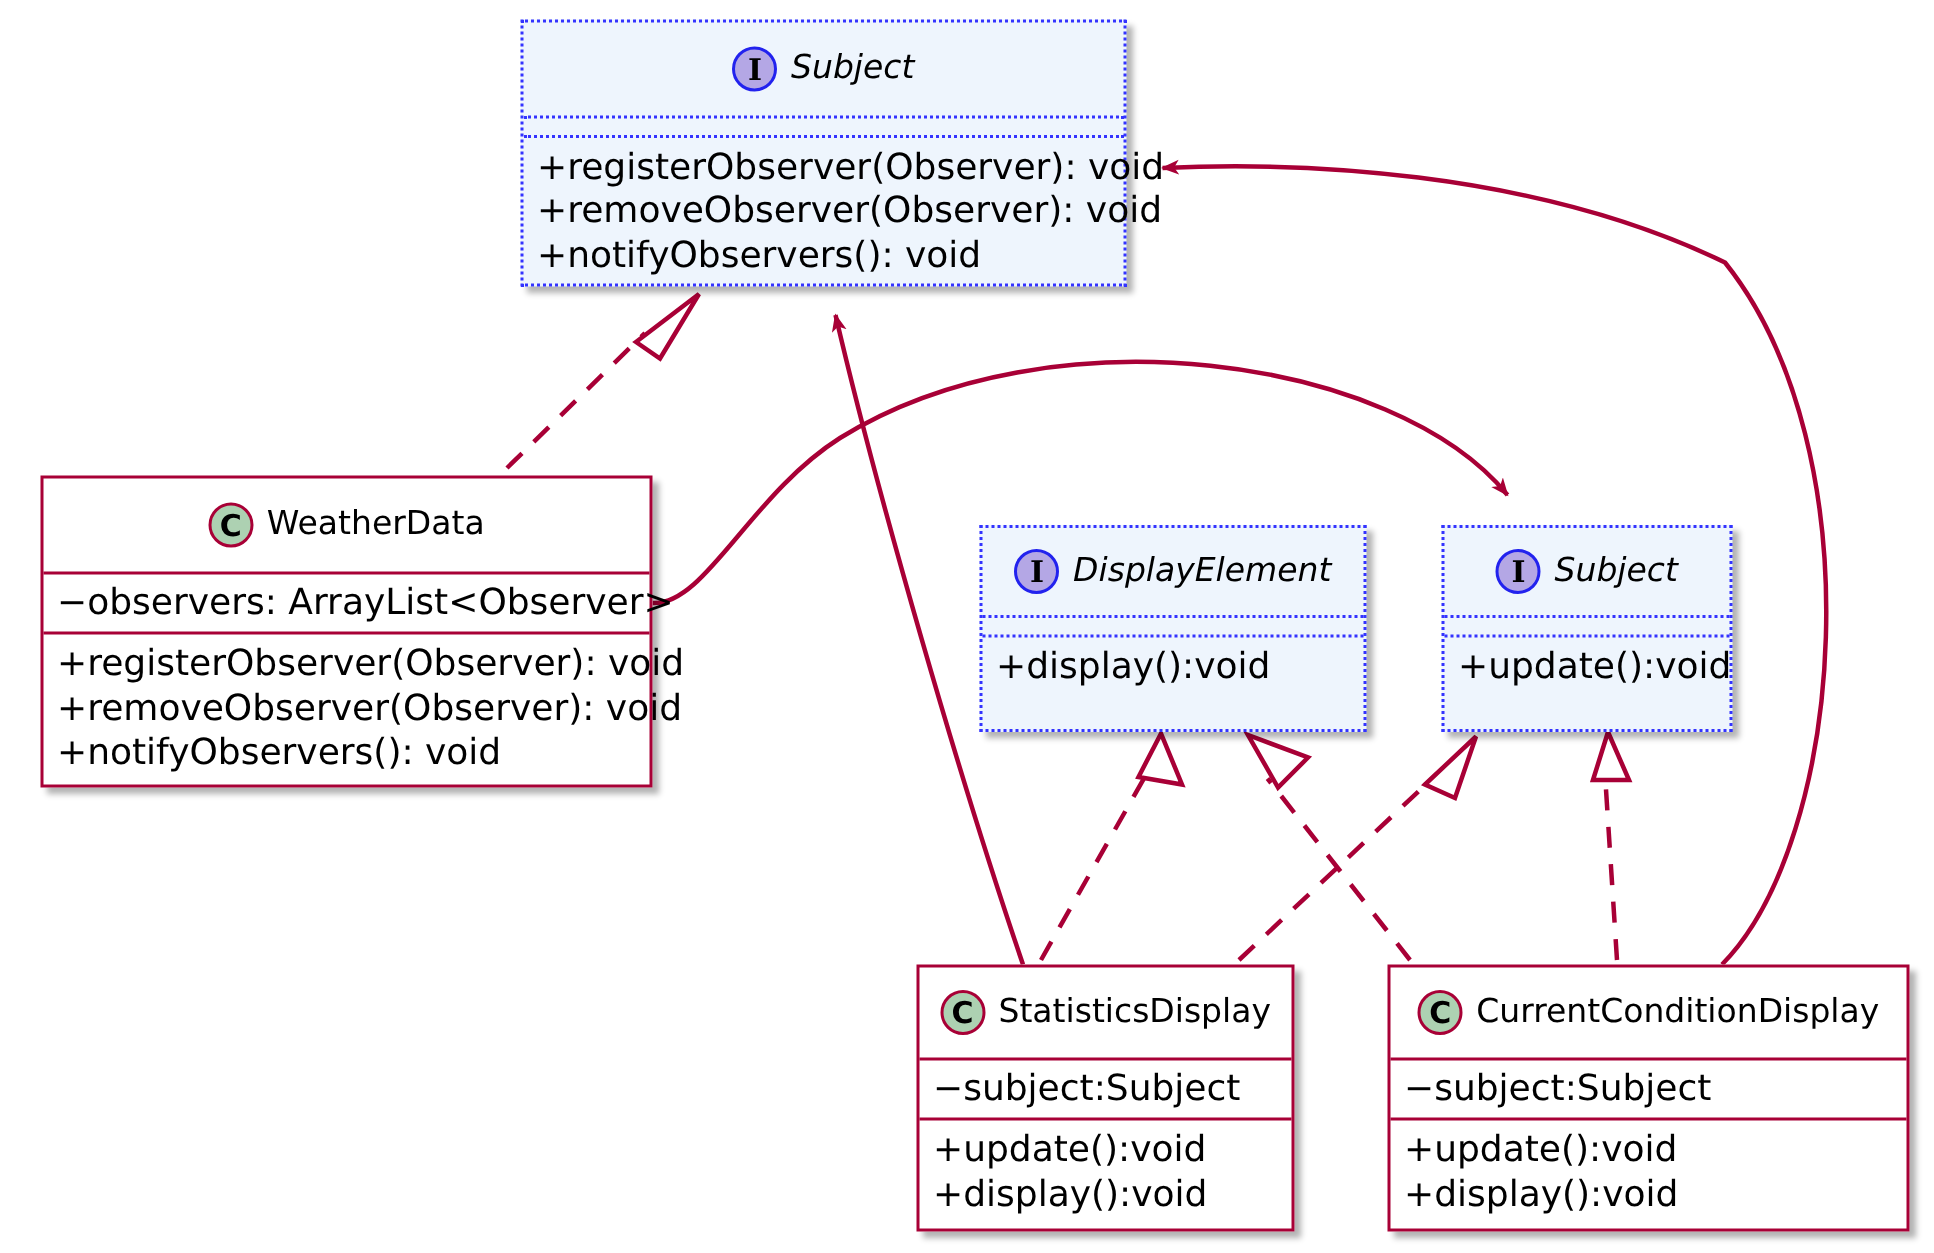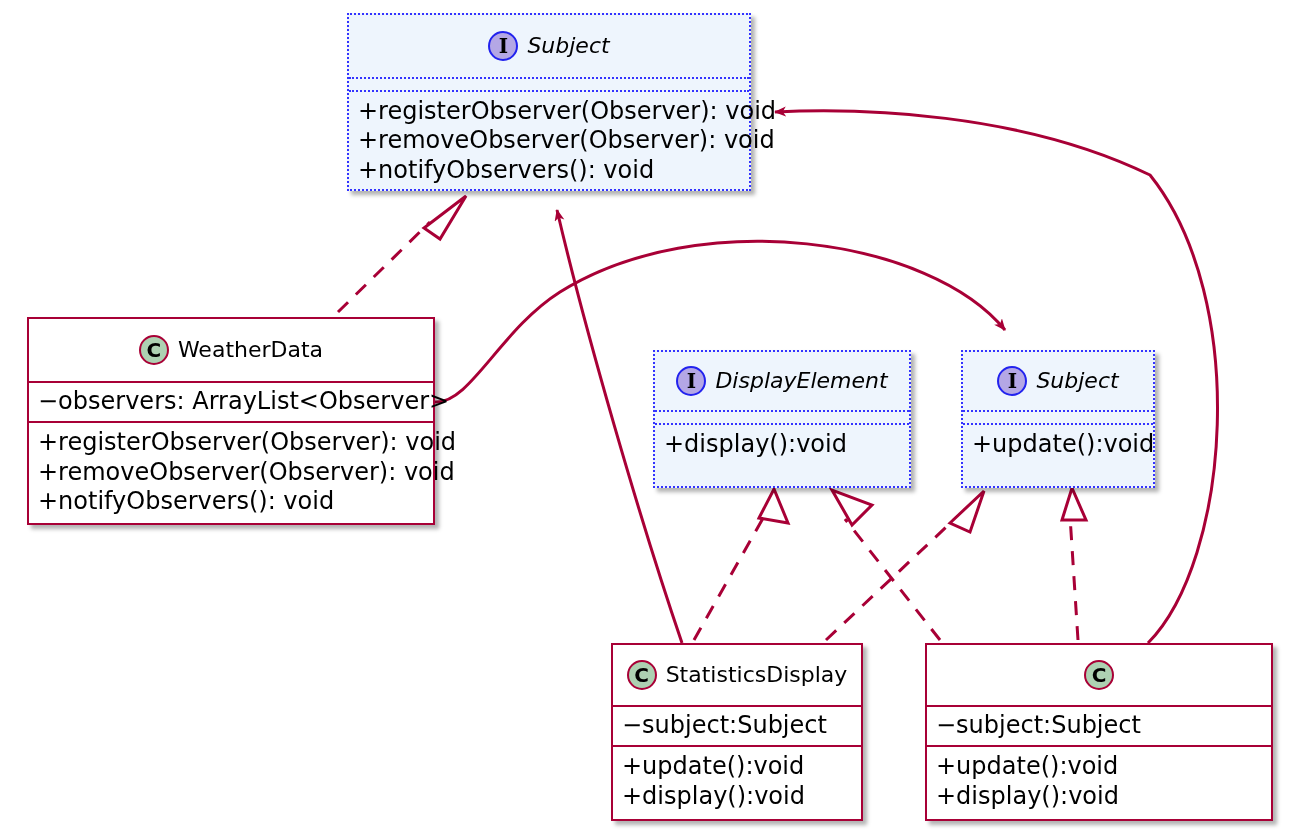--- a/index.html
+++ b/index.html
@@ -259,20 +259,21 @@
     <div class="sep"></div>
     <div class="compart">
       <div class="member">+update():void</div>
       <div class="member">+display():void</div>
     </div>
   </div>
 
   <div class="node klass" id="node-currentconditiondisplay">
     <div class="title-row">
       <span class="circ c">C</span>
+      <span class="title-text">CurrentConditionDisplay</span>
     </div>
     <div class="sep"></div>
     <div class="compart tight">
       <div class="member">−subject:Subject</div>
     </div>
     <div class="sep"></div>
     <div class="compart">
       <div class="member">+update():void</div>
       <div class="member">+display():void</div>
     </div>

